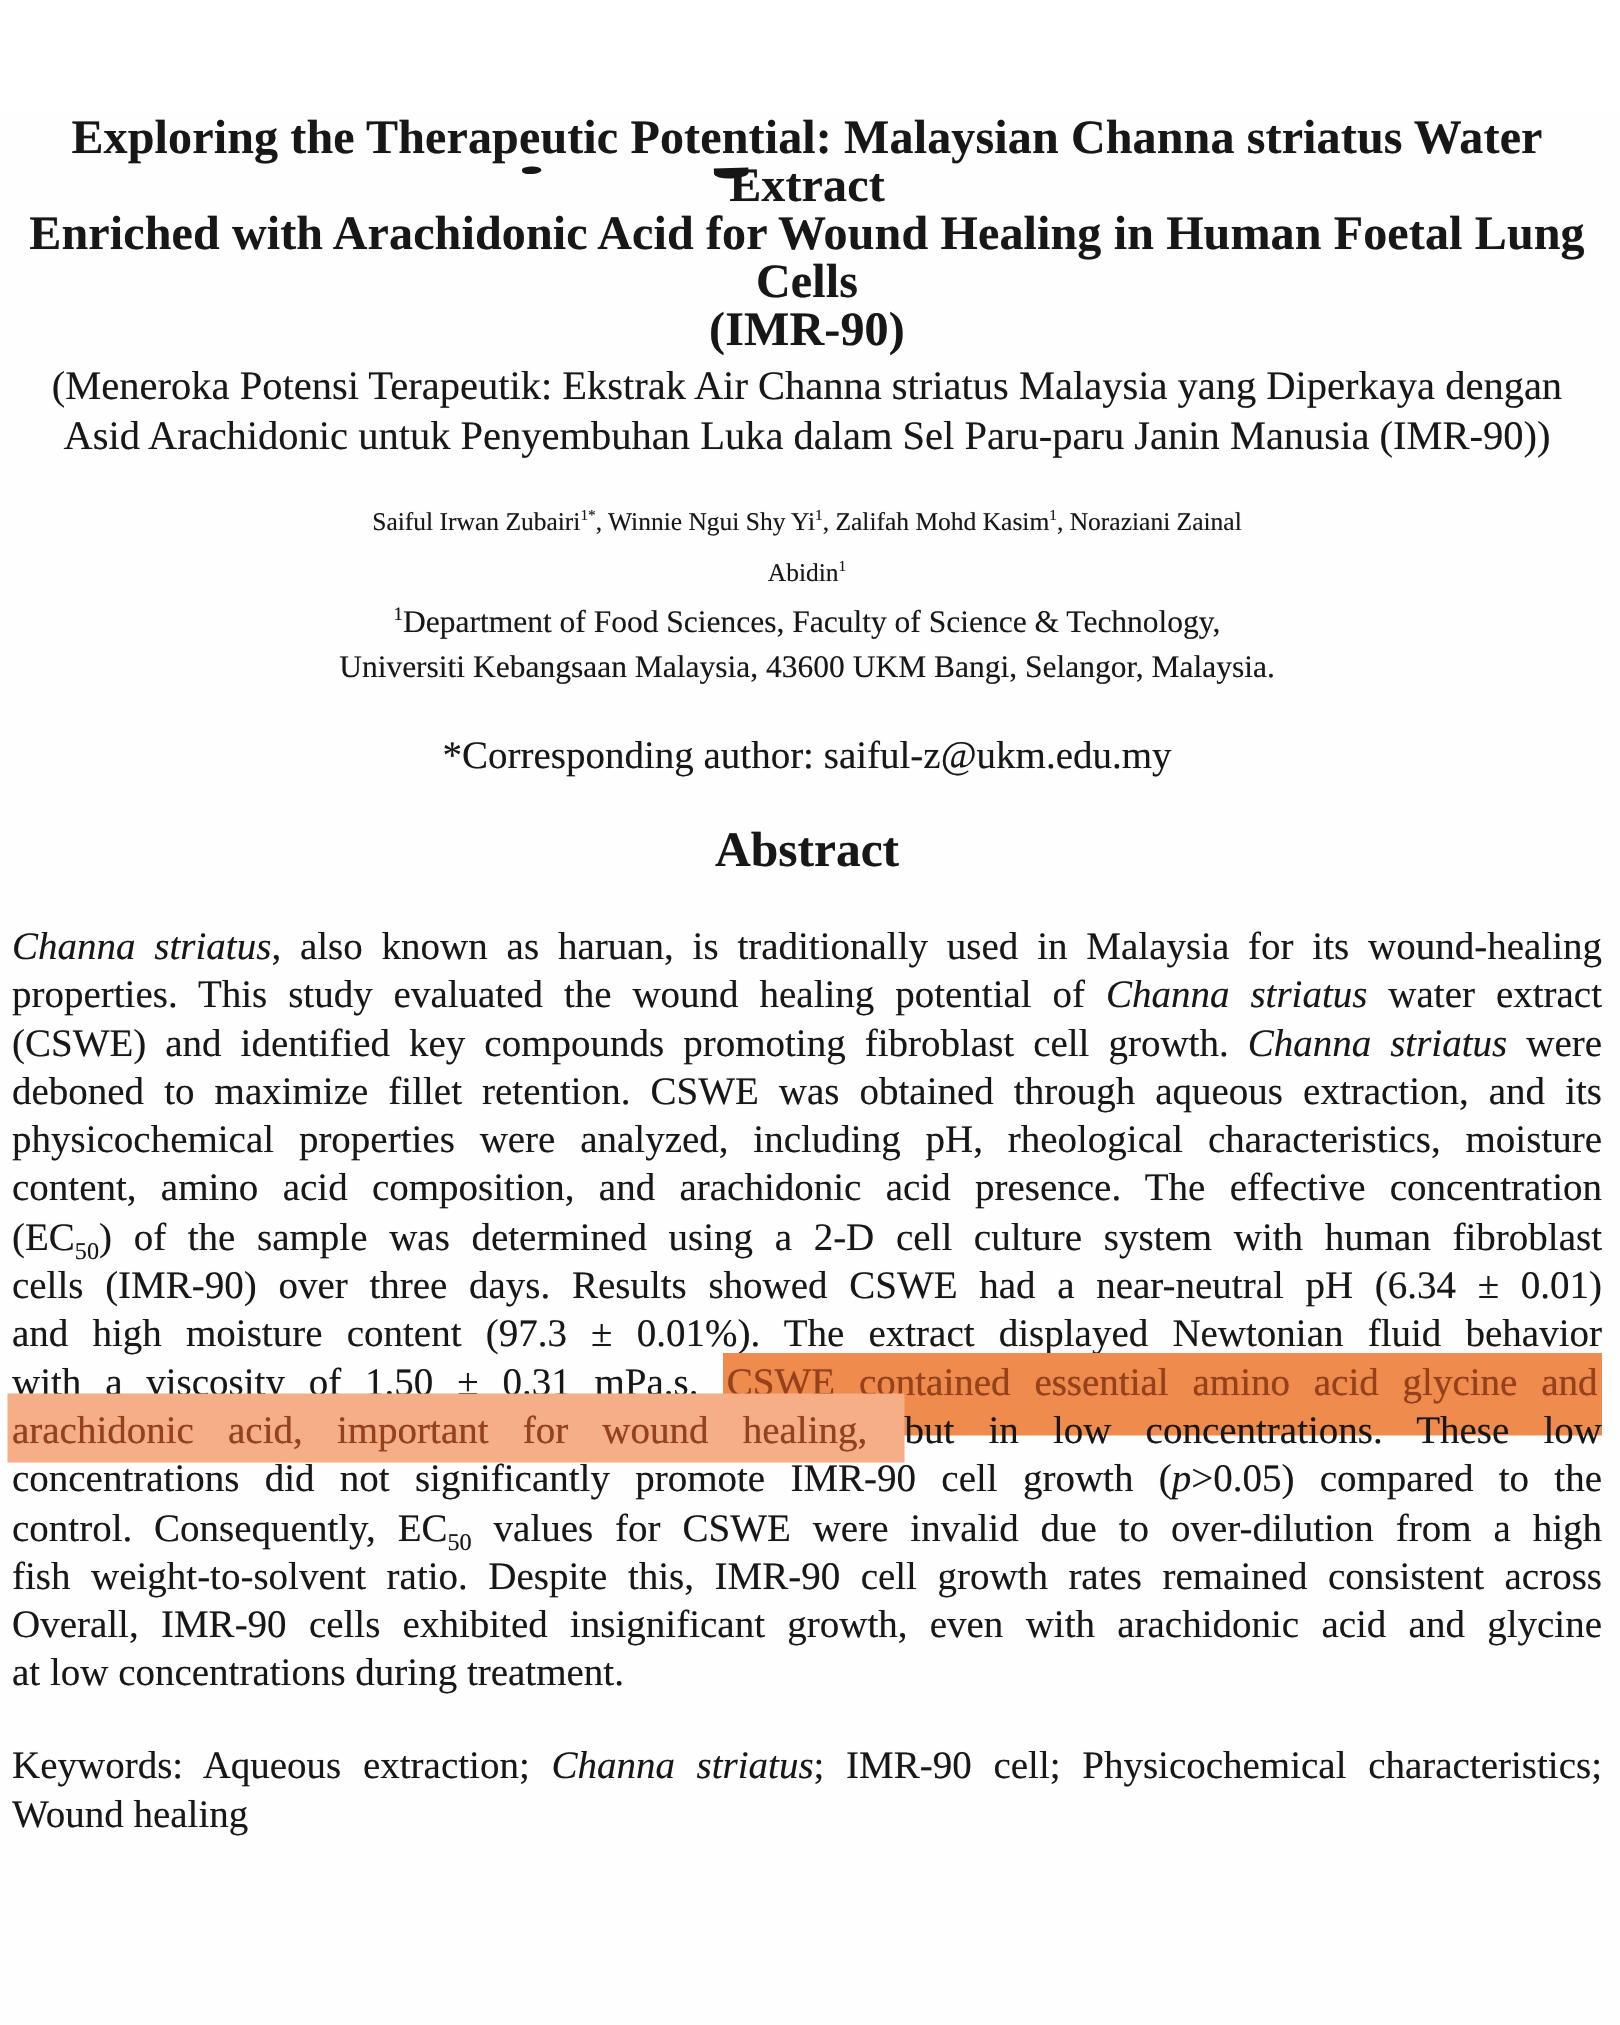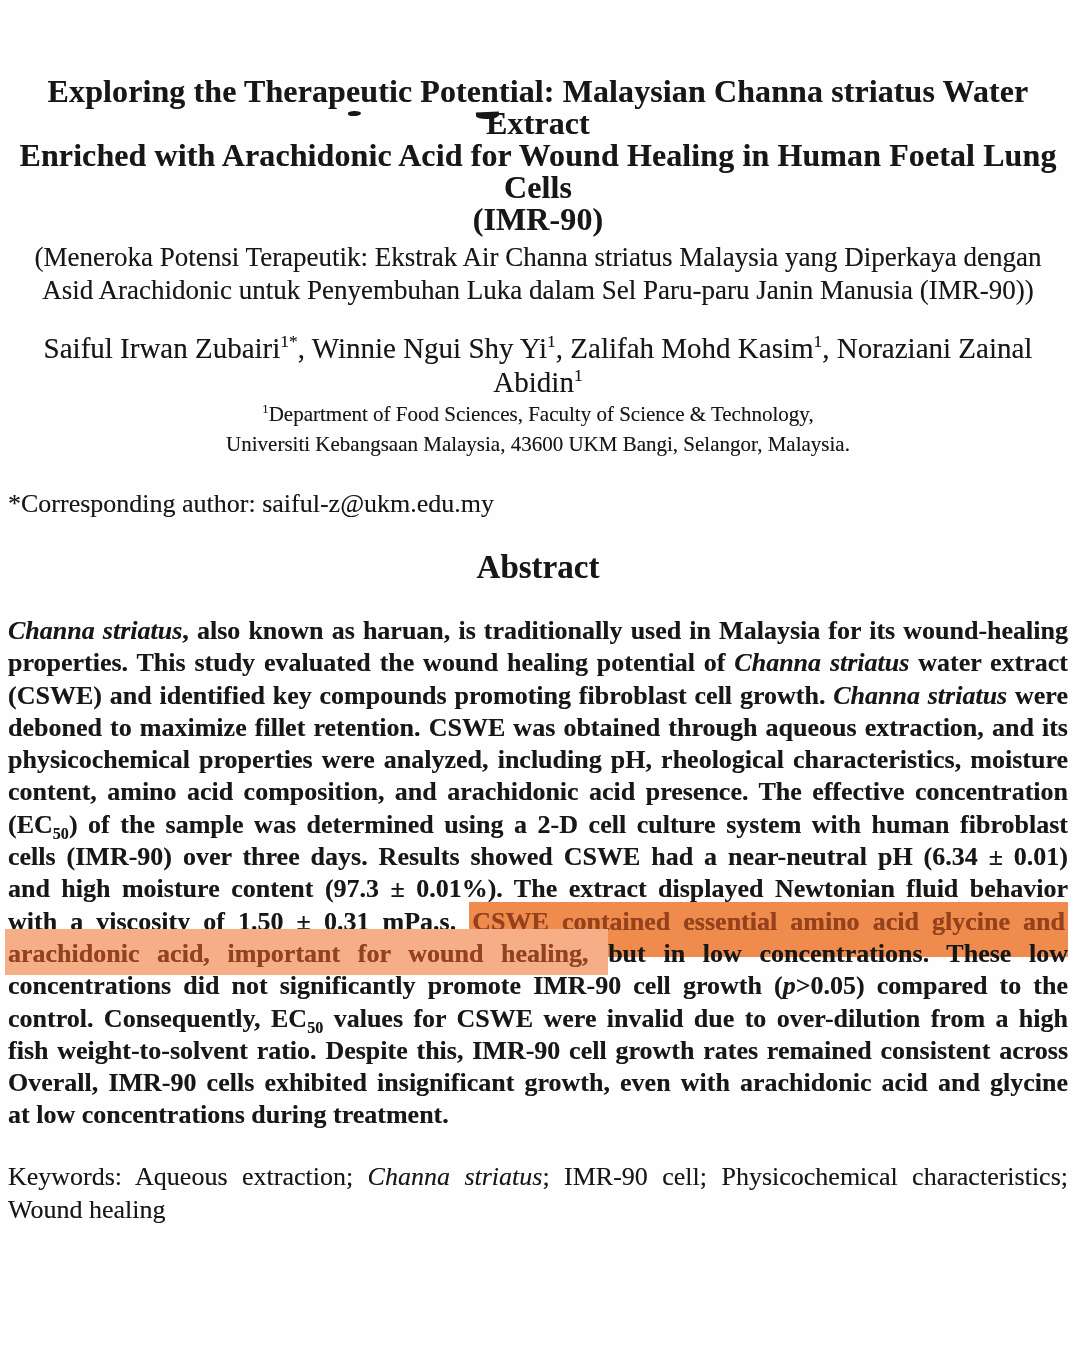--- a/index.html
+++ b/index.html
@@ -16,25 +16,25 @@
   .content{padding:0 12px 0 8px;}
 
   
   .block .line{white-space:normal;}
   .center .line{text-align:center;}
   .justify .line{text-align:justify;text-align-last:justify;}
   .justify .line:last-child{text-align-last:left;}
 
   .title{margin-top:75px;font-size:32px;font-weight:bold;line-height:32px;letter-spacing:0.1px;}
   .subtitle{margin-top:6px;font-size:27px;line-height:33px;}
-  .authors{margin-top:24px;font-size:29px;line-height:34px;}
+  .authors{margin-top:24px;font-size:17px;line-height:34px;}
   .affiliation{font-size:21px;line-height:30px;}
-  .corresponding{margin-top:30px;font-size:26px;line-height:30px;}
+  .corresponding{margin-top:30px;font-size:26px;line-height:30px;text-align:center;}
   .abs-heading{margin-top:32px;font-size:33px;font-weight:bold;text-align:center;line-height:32px;}
-  .abs-body{margin-top:32px;font-size:26px;line-height:32.3px;font-weight:bold;}
+  .abs-body{margin-top:32px;font-size:26px;line-height:32.3px;}
   .keywords{margin-top:28px;font-size:26px;line-height:33px;}
 
   .it{font-style:italic;}
   sup{font-size:0.60em;line-height:0;vertical-align:super;}
   sub{font-size:0.62em;line-height:0;vertical-align:sub;}
 
   .hl1{
     background:var(--highlight-strong-bg,#ef8b4c);
     color:var(--highlight-text,#96401c);
     padding:5px 3px 21px 3px;

